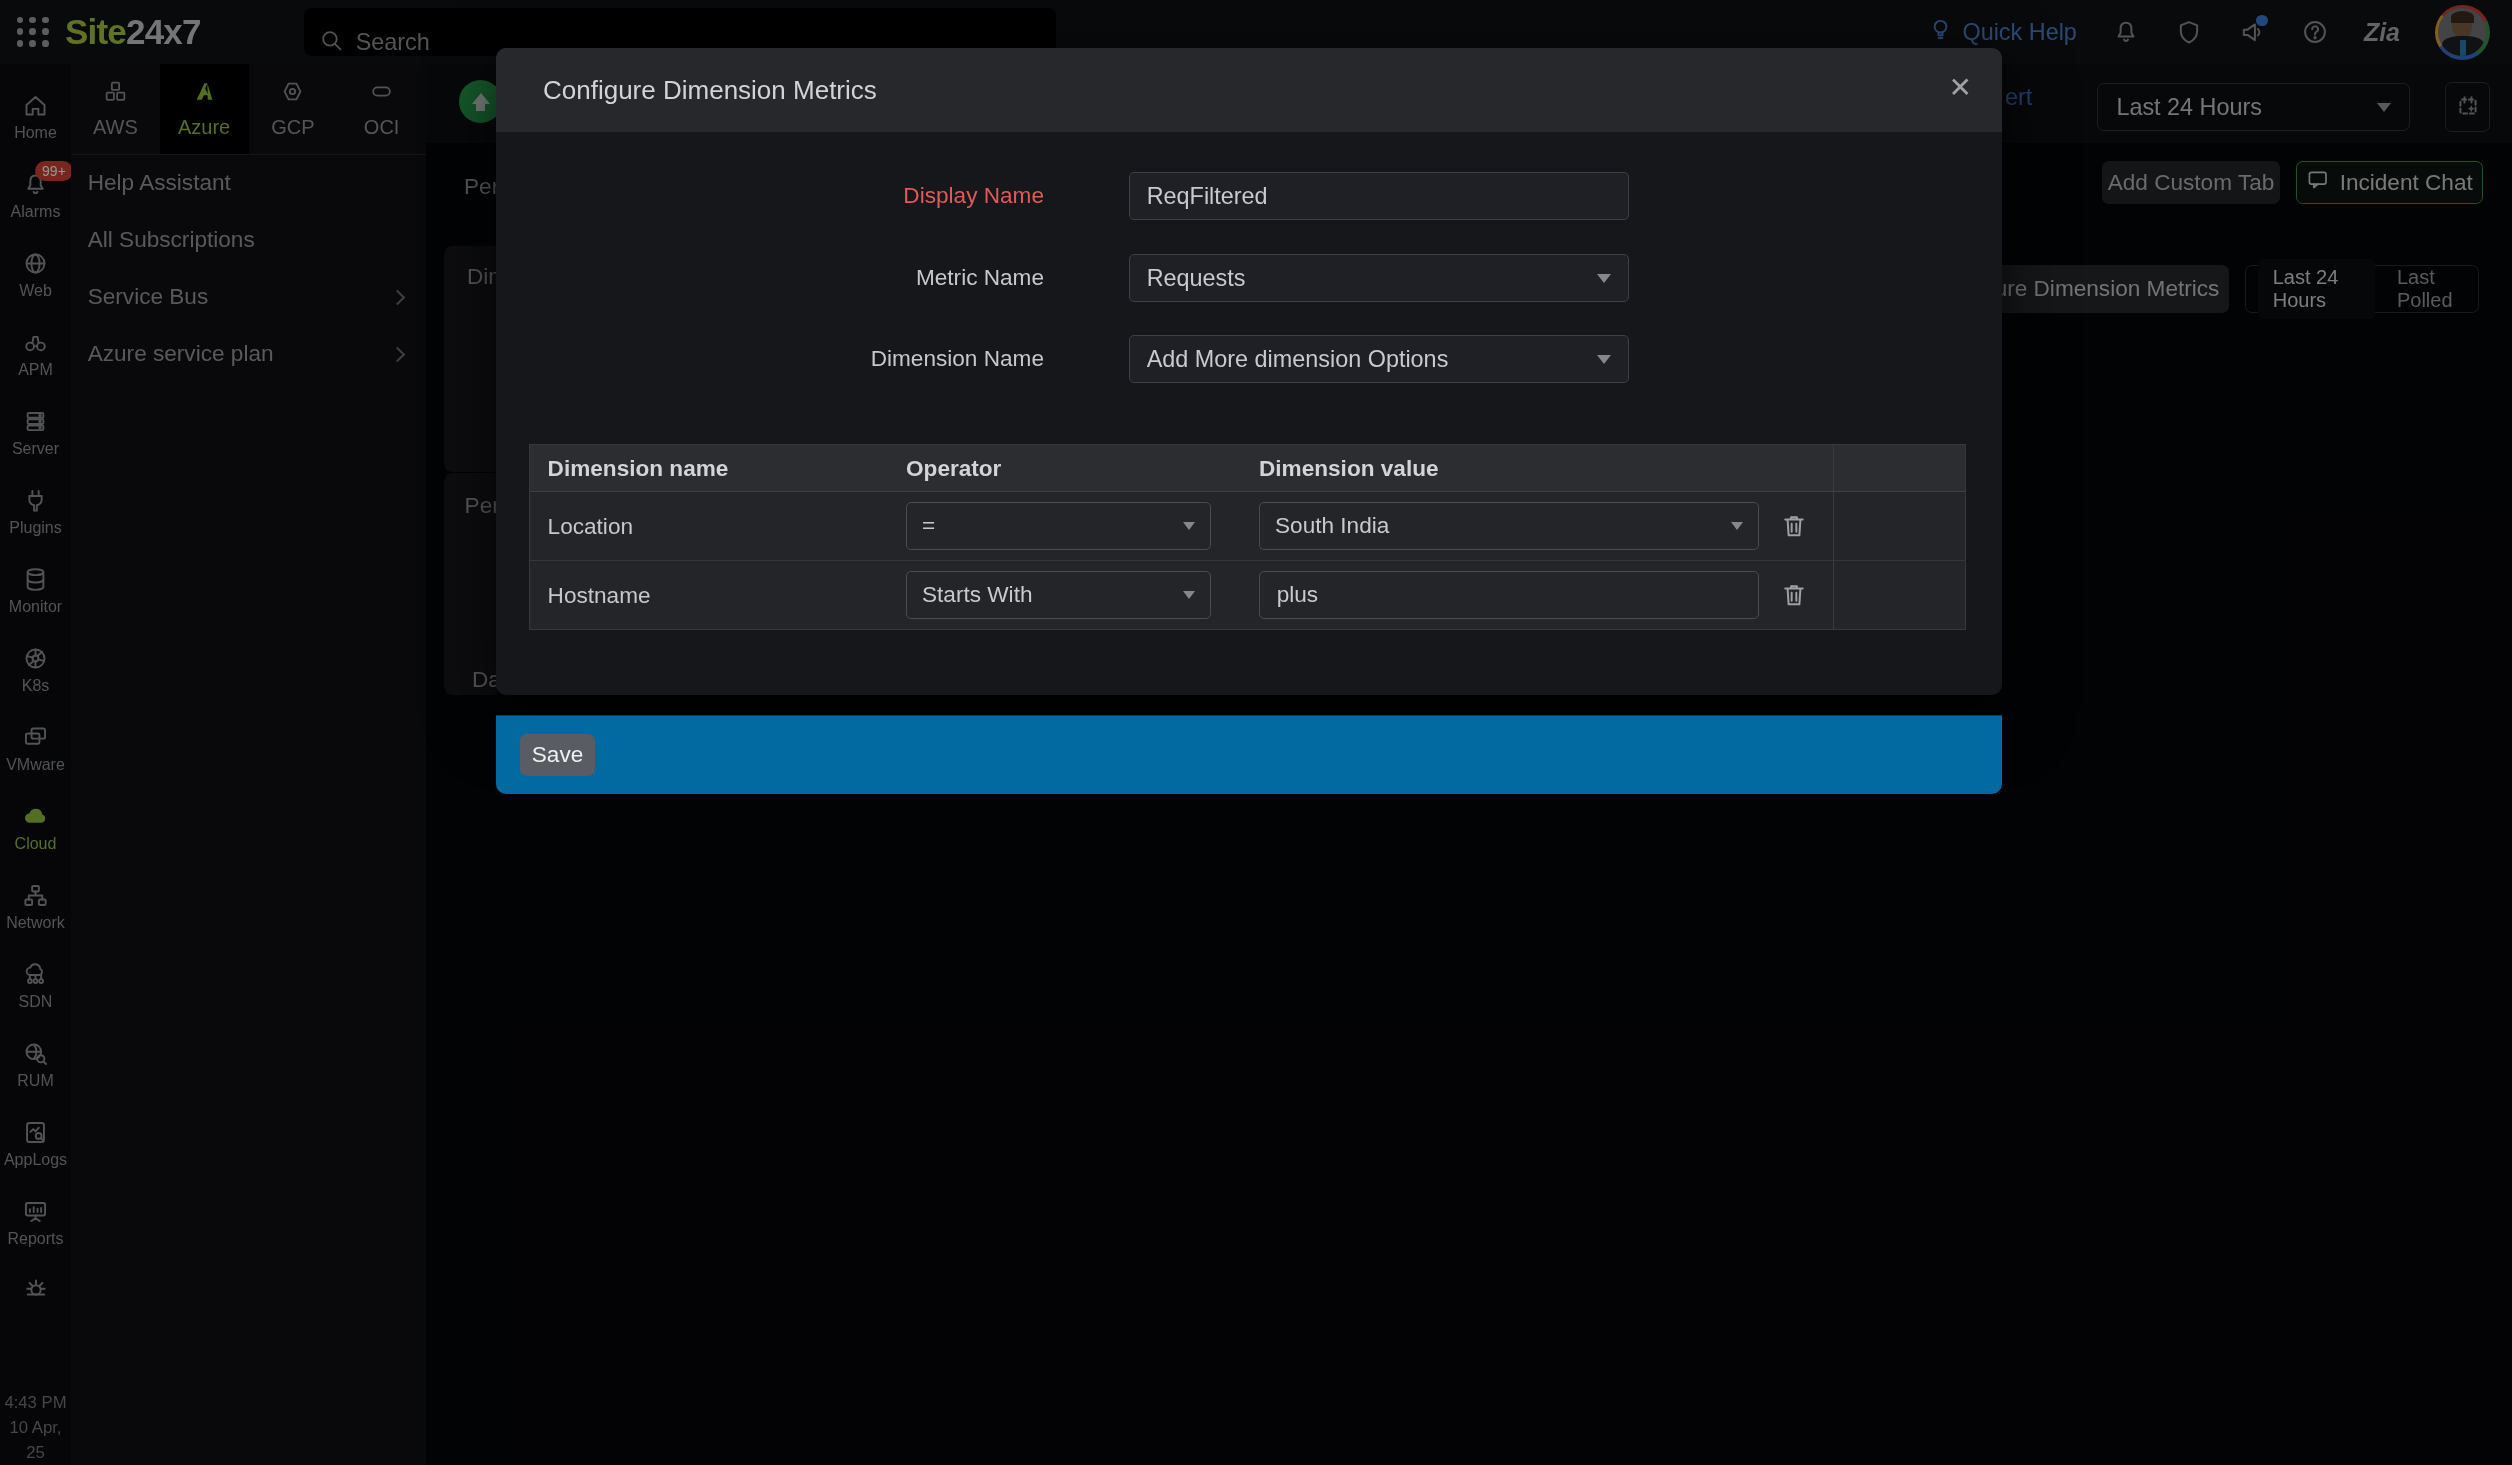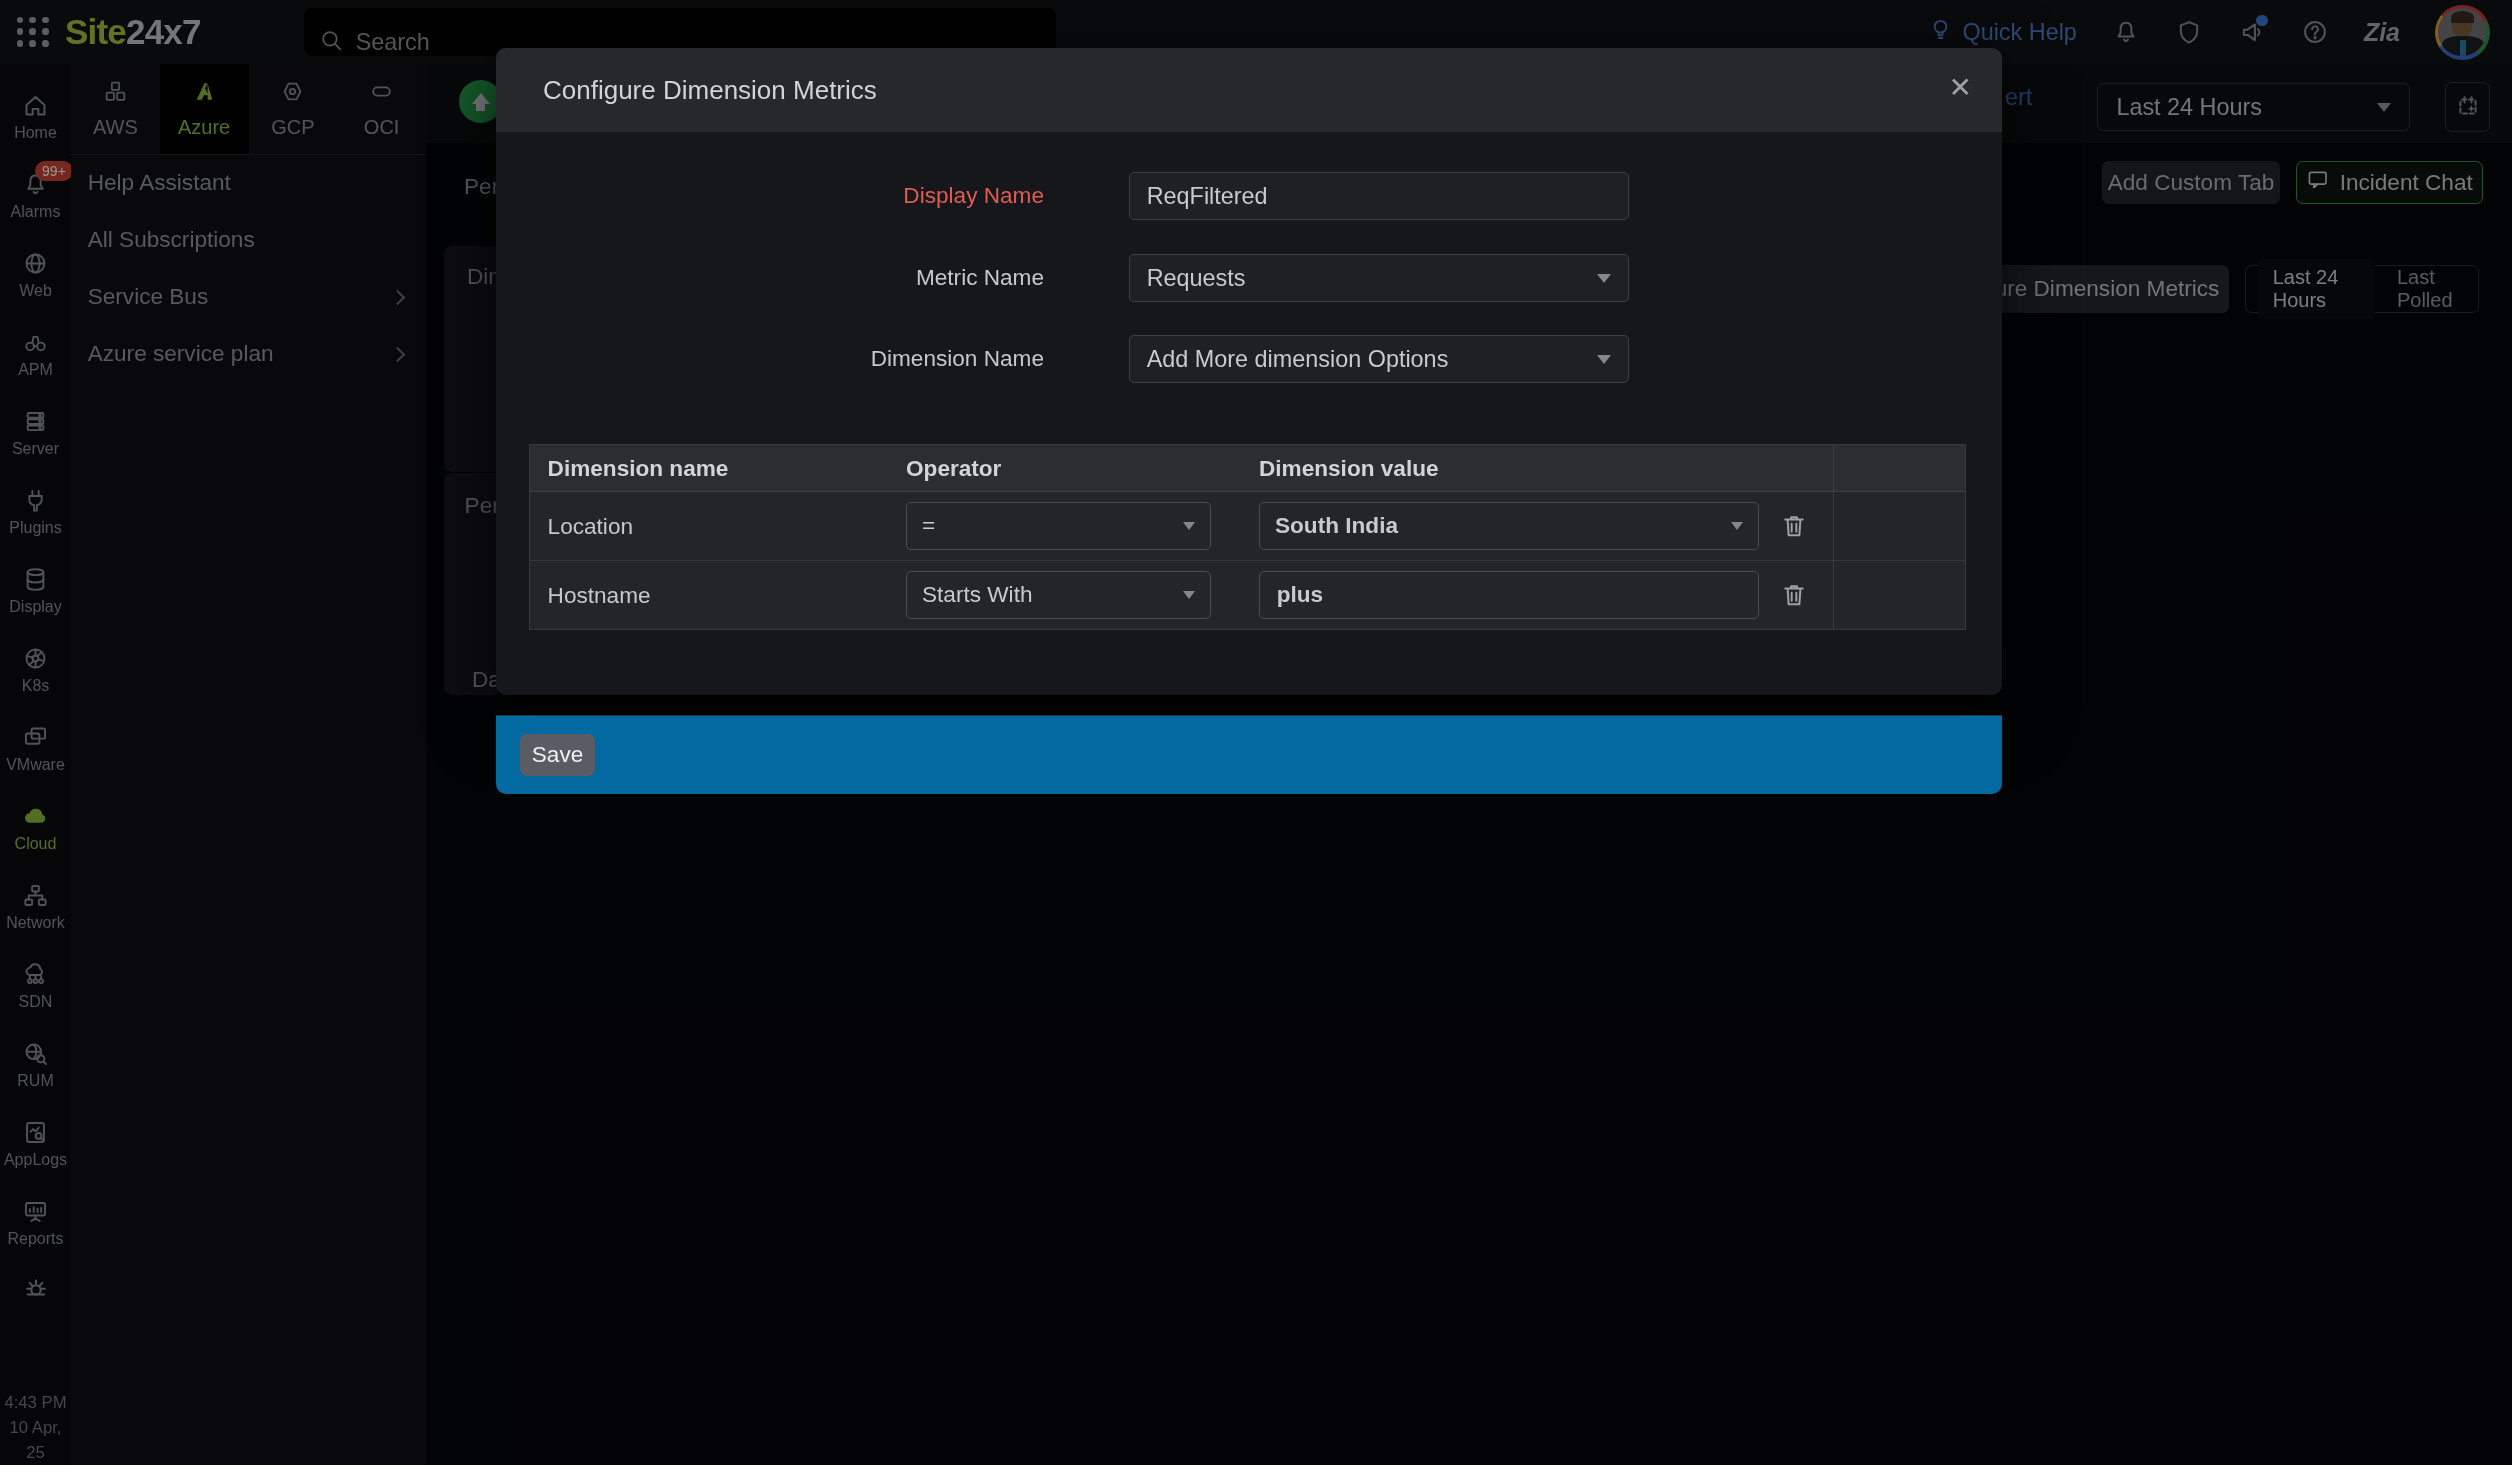--- a/index.html
+++ b/index.html
@@ -86,21 +86,21 @@
   .dim-table { position:absolute; left:33px; top:396px; width:1437px; height:186px; background:#232529; border:0.8px solid #36383d; }
   .t-header { position:absolute; left:0; top:0; width:100%; height:47px; background:#2b2d31; border-bottom:0.8px solid #3e4045; }
   .t-header span { position:absolute; top:0; line-height:47px; font-size:22.6px; font-weight:bold; color:#d3d4d7; }
   .th-0 { left:17.6px; } .th-1 { left:376px; } .th-2 { left:729px; }
   .t-row { position:absolute; left:0; width:100%; height:69px; }
   .t-row + .t-row { border-top:0.8px solid #34363b; }
   .row-0 { top:47px; } .row-1 { top:115px; height:69px; }
   .t-name { position:absolute; left:17.6px; top:0; line-height:69px; font-size:22.6px; color:#c6c8cb; }
   .cell-field { position:absolute; top:10px; height:48px; background:#232529; border:0.8px solid #4a4c52; border-radius:5px; color:#c8cacd; font-size:22.6px; }
   .op-field { left:376px; width:305px; }
-  .val-field { left:729px; width:500px;font-weight:bold; }
+  .val-field { left:729px; width:500px; }
   input.cell-field { padding:0 16.7px; outline:none; font-family:inherit; }
   .cell-select { display:flex; align-items:center; justify-content:space-between; padding:0 15px; cursor:pointer; }
   .cell-select .caret { border-top-color:#85878b; border-left-width:6.7px; border-right-width:6.7px; border-top-width:8.4px; }
   .trash-btn { position:absolute; left:1249px; top:20px; width:30px; height:30px; background:none; border:0; cursor:pointer; }
   .t-vline { position:absolute; left:1303px; top:0; bottom:0; width:0.8px; background:#393b40; }
 
   .modal-footer { position:absolute; left:0; top:667px; width:100%; height:79px; background:#0369a1; border-top:0.8px solid #323438; border-radius:0 0 10px 10px; display:flex; align-items:center; }
   .save-btn { margin-left:24px; width:75px; height:42px; background:#595c62; border:0; border-radius:6.7px; color:#eef0f1; font-size:22.6px; cursor:pointer; font-family:inherit; }
 
   svg.ic { stroke:#8d8f93; fill:none; stroke-width:1.7; stroke-linecap:round; stroke-linejoin:round; }
@@ -250,21 +250,21 @@
     </div>
 
     <div class="rail-item">
       <span class="rail-iconwrap">
         <svg class="ic" width="27" height="27" viewBox="0 0 24 24">
             <ellipse cx="12" cy="5.5" rx="7" ry="2.6"></ellipse>
             <path d="M5 5.5v13c0 1.5 3.1 2.7 7 2.7s7-1.2 7-2.7v-13"></path>
             <path d="M5 12c0 1.5 3.1 2.7 7 2.7s7-1.2 7-2.7"></path>
           </svg>
       </span>
-      <span class="lbl">Display</span>
+      <span class="lbl">Monitor</span>
     </div>
 
     <div class="rail-item">
       <span class="rail-iconwrap">
         <svg class="ic" width="27" height="27" viewBox="0 0 24 24">
             <circle cx="12" cy="12" r="8"></circle>
             <circle cx="12" cy="12" r="2.6"></circle>
             <path d="M12 4v5.4M12 14.6V20M4.3 9.6l5.2 1.6M14.5 12.8l5.2 1.6M6.1 17.8l4.1-3.4M13.8 9.6 17.9 6.2"></path>
           </svg>
       </span>

